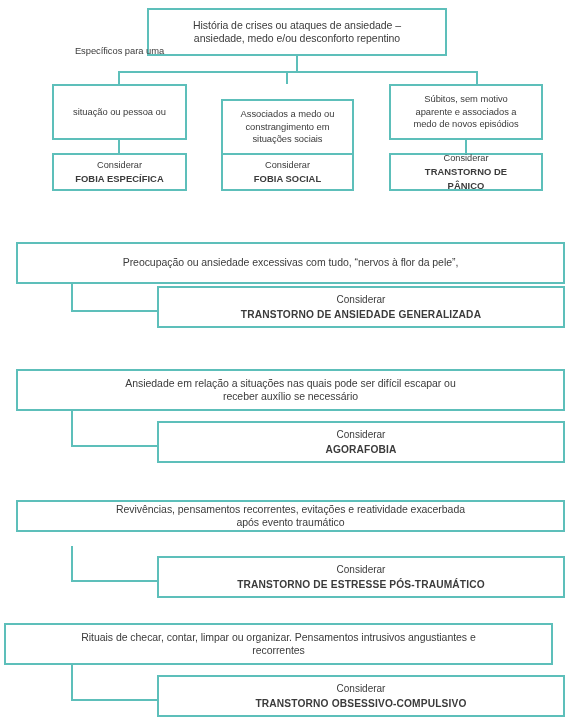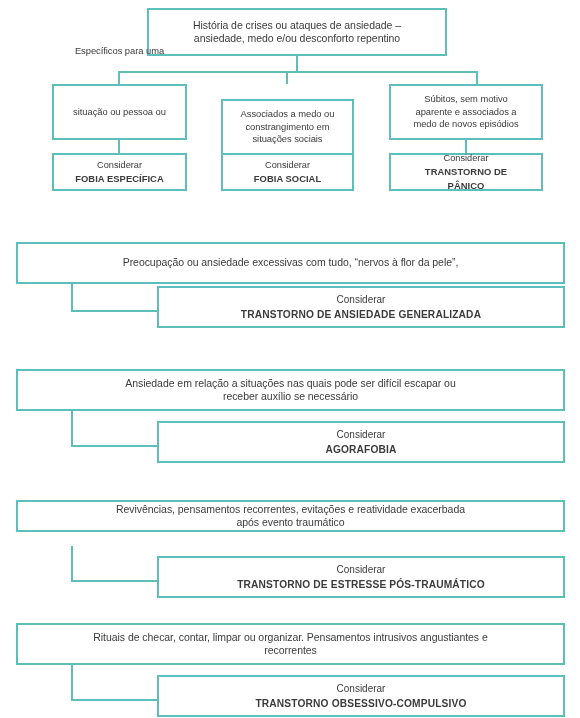--- a/index.html
+++ b/index.html
@@ -165,21 +165,21 @@
     <span class="line txt">Revivências, pensamentos recorrentes, evitações e reatividade exacerbada</span>
     <span class="line txt">após evento traumático</span>
   </div>
   <div class="conn conn-v" style="left:71px; top:546px; width:2px; height:36px;"></div>
   <div class="conn conn-h" style="left:71px; top:580px; width:95px; height:2px;"></div>
   <div class="box" style="left:157px; top:556px; width:408px; height:42px;">
     <span class="line consider-label">Considerar</span>
     <span class="line diagnosis">TRANSTORNO DE ESTRESSE PÓS-TRAUMÁTICO</span>
   </div>
 
-  <div class="box" style="left:16px; top:623px; width:549px; height:42px;">
+  <div class="box" style="left:4px; top:623px; width:549px; height:42px;">
     <span class="line txt">Rituais de checar, contar, limpar ou organizar. Pensamentos intrusivos angustiantes e</span>
     <span class="line txt">recorrentes</span>
   </div>
   <div class="conn conn-v" style="left:71px; top:665px; width:2px; height:36px;"></div>
   <div class="conn conn-h" style="left:71px; top:699px; width:95px; height:2px;"></div>
   <div class="box" style="left:157px; top:675px; width:408px; height:42px;">
     <span class="line consider-label">Considerar</span>
     <span class="line diagnosis">TRANSTORNO OBSESSIVO-COMPULSIVO</span>
   </div>
 

